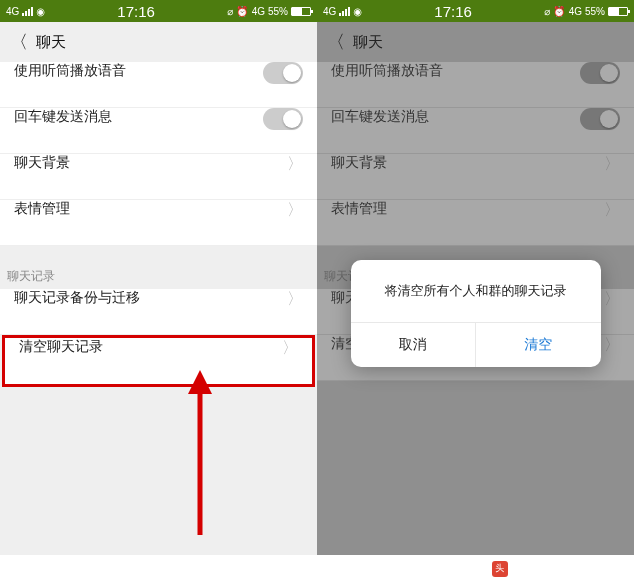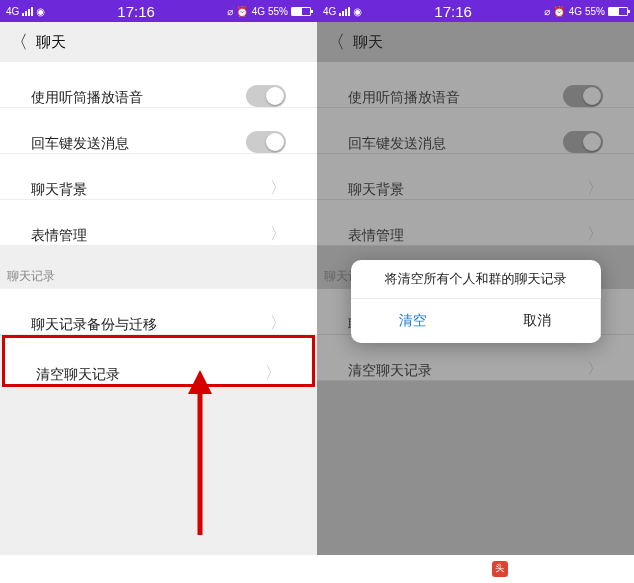--- a/index.html
+++ b/index.html
@@ -1,45 +1,45 @@
 <!DOCTYPE html>
 <html><head>
 <meta charset="utf-8">
 <style>
   * { box-sizing: border-box; margin: 0; padding: 0; }
   body { font-family: -apple-system, "Helvetica Neue", Arial, sans-serif; background: #fff; width: 634px; height: 583px; position: relative; overflow: hidden; }
   .screens { display: flex; width: 634px; height: 555px; }
   .screen { width: 317px; height: 555px; background: #efefef; position: relative; overflow: hidden; }
   .screen.right { background: #8f8f8f; }
-  .status-bar { height: 22px; background: #6d28d9; color: #fff; display: flex; align-items: center; font-size: 10px; padding: 0 6px; justify-content: space-between; }
+  .status-bar { height: 22px; background: #4d7c0f; color: #fff; display: flex; align-items: center; font-size: 10px; padding: 0 6px; justify-content: space-between; }
   .sb-left, .sb-right { display: flex; align-items: center; gap: 3px; }
   .sb-center { font-size: 15px; font-weight: 500; }
   .header { height: 40px; background: #efefef; display: flex; align-items: center; padding: 0 10px; }
   .screen.right .header { background: #8f8f8f; }
   .back-icon { font-size: 18px; color: #222; margin-right: 8px; }
   .header-title { font-size: 15px; color: #111; font-weight: 500; }
   .screen.right .back-icon, .screen.right .header-title { color: #222; }
-  .row { height: 46px; background: #fff; display: flex; align-items: flex-end; justify-content: space-between; padding: 0 31px; border-bottom: 1px solid #eee; }
+  .row { height: 46px; background: #fff; display: flex; align-items: flex-start; justify-content: space-between; padding: 0 14px; border-bottom: 1px solid #eee; }
   .screen.right .row { background: #a8a8a8; border-bottom-color: #989898; }
   .row-label { font-size: 14px; color: #222; }
   .screen.right .row-label { color: #333; }
   .toggle { width: 40px; height: 22px; border-radius: 11px; background: #ccc; position: relative; }
   .toggle::after { content: ""; position: absolute; width: 18px; height: 18px; background: #fff; border-radius: 50%; top: 2px; right: 2px; box-shadow: 0 1px 2px rgba(0,0,0,0.3); }
   .screen.right .toggle { background: #777; }
   .screen.right .toggle::after { background: #aaa; }
   .chevron { color: #bbb; font-size: 16px; }
   .screen.right .chevron { color: #888; }
   .section-gap { height: 14px; }
   .section-header { font-size: 12px; color: #888; padding: 8px 7px 4px; }
   .screen.right .section-header { color: #666; }
   .highlight-box { border: 3px solid #d40000; margin: 0 2px; }
   .highlight-box .row { border-bottom: none; }
   .arrow-svg { position: absolute; left: 180px; top: 370px; }
   .dialog { position: absolute; left: 50%; top: 260px; transform: translateX(-50%); width: 250px; background: #fff; border-radius: 10px; overflow: hidden; box-shadow: 0 4px 20px rgba(0,0,0,0.3); }
-  .dialog-msg { padding: 10px 12px; text-align: center; font-size: 13px; color: #222; border-bottom: 1px solid #e8e8e8; }
+  .dialog-msg { padding: 22px 12px; text-align: center; font-size: 13px; color: #222; border-bottom: 1px solid #e8e8e8; }
   .dialog-btns { display: flex; height: 44px; }
   .dialog-btn { flex: 1; display: flex; align-items: center; justify-content: center; font-size: 14px; }
   .dialog-btn.cancel { color: #222; border-right: 1px solid #e8e8e8; }
   .dialog-btn.confirm { color: #1e7bd6; }
   .watermark { position: absolute; right: 10px; bottom: 6px; display: flex; align-items: center; gap: 4px; font-size: 12px; color: #fff; }
   .wm-icon { width: 16px; height: 16px; background: #d43; border-radius: 3px; display: flex; align-items: center; justify-content: center; font-size: 9px; color: #fff; }
   .batt { width: 20px; height: 9px; border: 1px solid #fff; border-radius: 1px; position: relative; }
   .batt::after { content: ""; position: absolute; right: -3px; top: 2px; width: 2px; height: 3px; background: #fff; }
   .batt-fill { height: 100%; width: 55%; background: #fff; }
   .sig { display: flex; align-items: flex-end; gap: 1px; }
@@ -162,22 +162,22 @@
       <span class="chevron">〉</span>
     </div>
     <div class="row">
       <span class="row-label">清空聊天记录</span>
       <span class="chevron">〉</span>
     </div>
 
     <div class="dialog">
       <div class="dialog-msg">将清空所有个人和群的聊天记录</div>
       <div class="dialog-btns">
+        <div class="dialog-btn cancel">取消</div>
         <div class="dialog-btn confirm">清空</div>
-        <div class="dialog-btn cancel">取消</div>
       </div>
     </div>
   </div>
 </div>
 
 <div class="watermark">
   <div class="wm-icon">头</div>
   <span>头条</span>
   <span>@手机科技先锋</span>
 </div>

